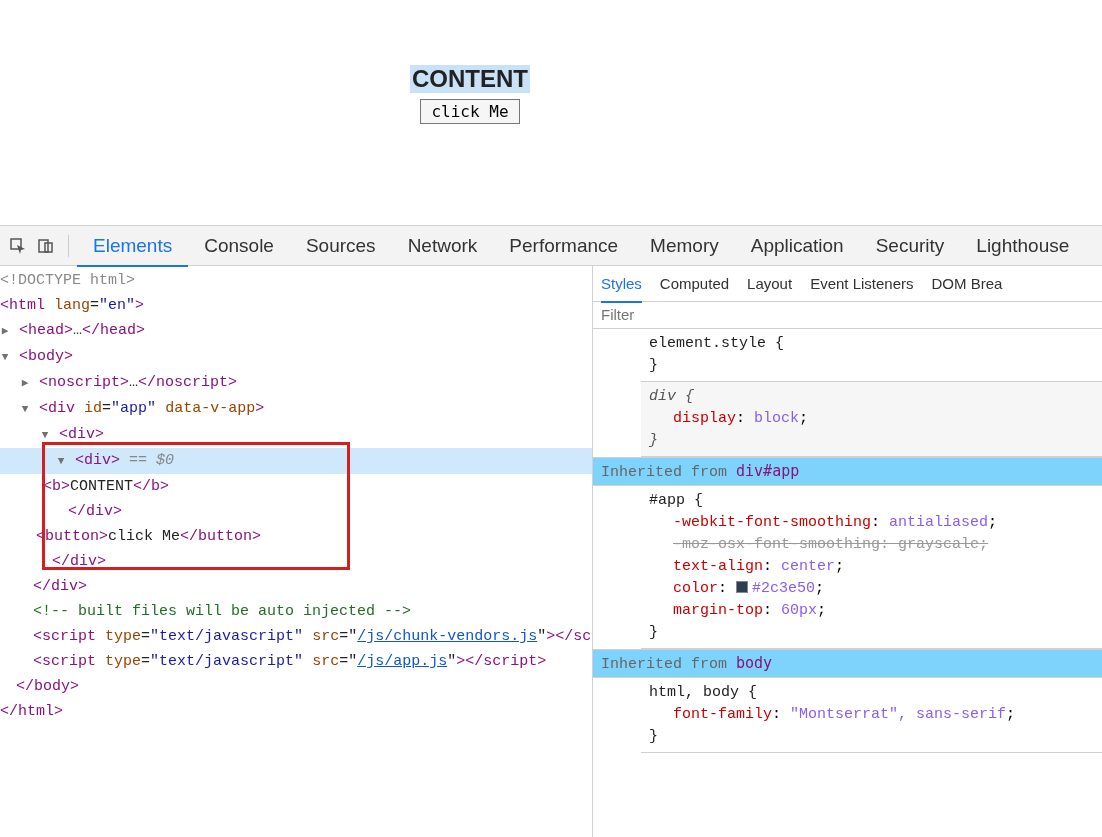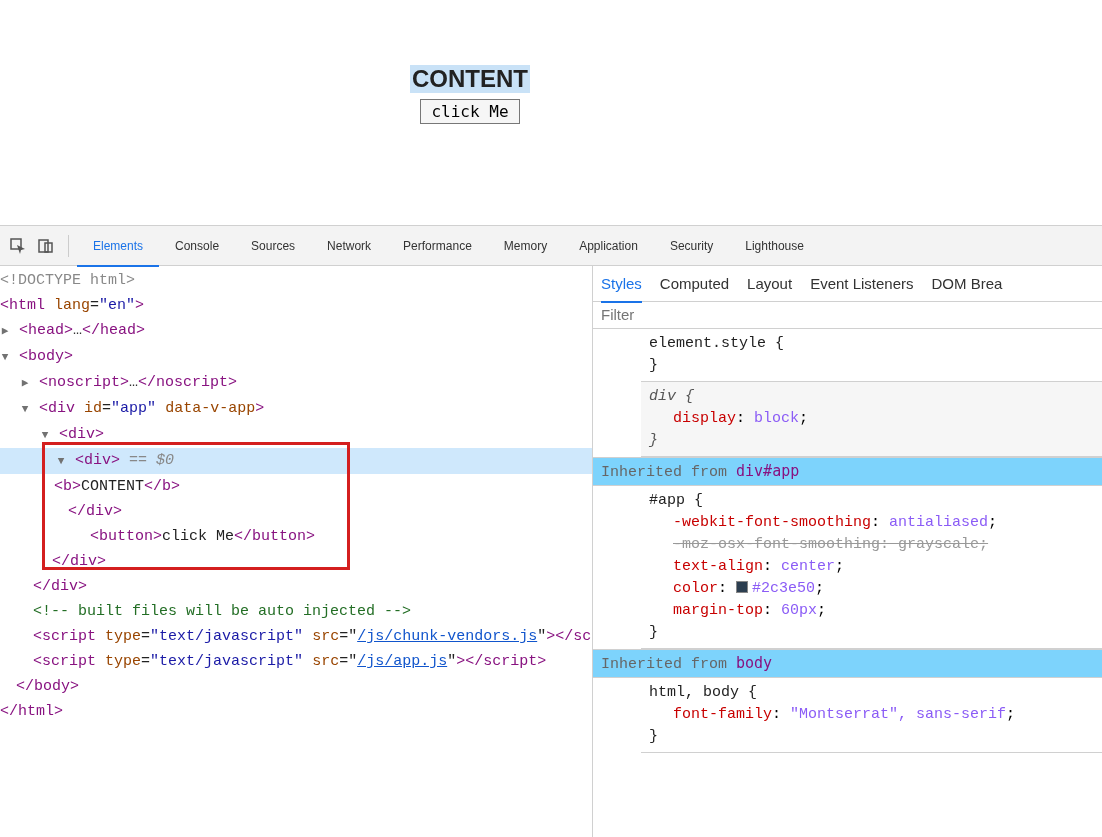--- a/index.html
+++ b/index.html
@@ -68,21 +68,21 @@
       color: #444;
     }
     .top-tabs .divider {
       width: 1px;
       height: 22px;
       background: #ccc;
       margin: 0 8px;
     }
     .top-tabs .tab {
       padding: 0 16px;
-      font-size: 12px;
+      font-size: 19px;
       color: #333;
       height: 40px;
       display: flex;
       align-items: center;
       cursor: pointer;
       position: relative;
       font-family: "Segoe UI", Arial, sans-serif;
     }
     .top-tabs .tab.active {
       color: #1a73e8;
@@ -290,25 +290,25 @@
       <div class="line" style="padding-left:0px"><span class="arrow">▼</span> <span class="tag-bracket">&lt;</span><span class="tag-open">body</span><span class="tag-bracket">&gt;</span></div>
 
       <div class="line" style="padding-left:20px"><span class="arrow">▶</span> <span class="tag-bracket">&lt;</span><span class="tag-open">noscript</span><span class="tag-bracket">&gt;</span><span class="dots">…</span><span class="tag-bracket">&lt;/</span><span class="tag-open">noscript</span><span class="tag-bracket">&gt;</span></div>
 
       <div class="line" style="padding-left:20px"><span class="arrow">▼</span> <span class="tag-bracket">&lt;</span><span class="tag-open">div</span> <span class="attr-name">id</span>=<span class="attr-val">"app"</span> <span class="attr-name">data-v-app</span><span class="tag-bracket">&gt;</span></div>
 
       <div class="line" style="padding-left:40px"><span class="arrow">▼</span> <span class="tag-bracket">&lt;</span><span class="tag-open">div</span><span class="tag-bracket">&gt;</span></div>
 
       <div class="line selected-line" style="padding-left:56px"><span class="arrow">▼</span> <span class="tag-bracket">&lt;</span><span class="tag-open">div</span><span class="tag-bracket">&gt;</span><span class="eq0"> == $0</span></div>
 
-      <div class="line" style="padding-left:54px"><span class="tag-bracket">&lt;</span><span class="tag-open">b</span><span class="tag-bracket">&gt;</span><span class="text-node">CONTENT</span><span class="tag-bracket">&lt;/</span><span class="tag-open">b</span><span class="tag-bracket">&gt;</span></div>
+      <div class="line" style="padding-left:43px"><span class="tag-bracket">&lt;</span><span class="tag-open">b</span><span class="tag-bracket">&gt;</span><span class="text-node">CONTENT</span><span class="tag-bracket">&lt;/</span><span class="tag-open">b</span><span class="tag-bracket">&gt;</span></div>
 
       <div class="line" style="padding-left:68px"><span class="tag-bracket">&lt;/</span><span class="tag-open">div</span><span class="tag-bracket">&gt;</span></div>
 
-      <div class="line" style="padding-left:90px"><span class="tag-bracket">&lt;</span><span class="tag-open">button</span><span class="tag-bracket">&gt;</span><span class="text-node">click Me</span><span class="tag-bracket">&lt;/</span><span class="tag-open">button</span><span class="tag-bracket">&gt;</span></div>
+      <div class="line" style="padding-left:36px"><span class="tag-bracket">&lt;</span><span class="tag-open">button</span><span class="tag-bracket">&gt;</span><span class="text-node">click Me</span><span class="tag-bracket">&lt;/</span><span class="tag-open">button</span><span class="tag-bracket">&gt;</span></div>
 
       <div class="line" style="padding-left:52px"><span class="tag-bracket">&lt;/</span><span class="tag-open">div</span><span class="tag-bracket">&gt;</span></div>
 
       <div class="line" style="padding-left:33px"><span class="tag-bracket">&lt;/</span><span class="tag-open">div</span><span class="tag-bracket">&gt;</span></div>
 
       <div class="line" style="padding-left:33px"><span class="comment">&lt;!-- built files will be auto injected --&gt;</span></div>
 
       <div class="line" style="padding-left:33px"><span class="tag-bracket">&lt;</span><span class="tag-open">script</span> <span class="attr-name">type</span>=<span class="attr-val">"text/javascript"</span> <span class="attr-name">src</span>="<span class="link">/js/chunk-vendors.js</span>"<span class="tag-bracket">&gt;</span><span class="tag-bracket">&lt;/</span><span class="tag-open">script</span></div>
 
       <div class="line" style="padding-left:33px"><span class="tag-bracket">&lt;</span><span class="tag-open">script</span> <span class="attr-name">type</span>=<span class="attr-val">"text/javascript"</span> <span class="attr-name">src</span>="<span class="link">/js/app.js</span>"<span class="tag-bracket">&gt;</span><span class="tag-bracket">&lt;/</span><span class="tag-open">script</span><span class="tag-bracket">&gt;</span></div>

